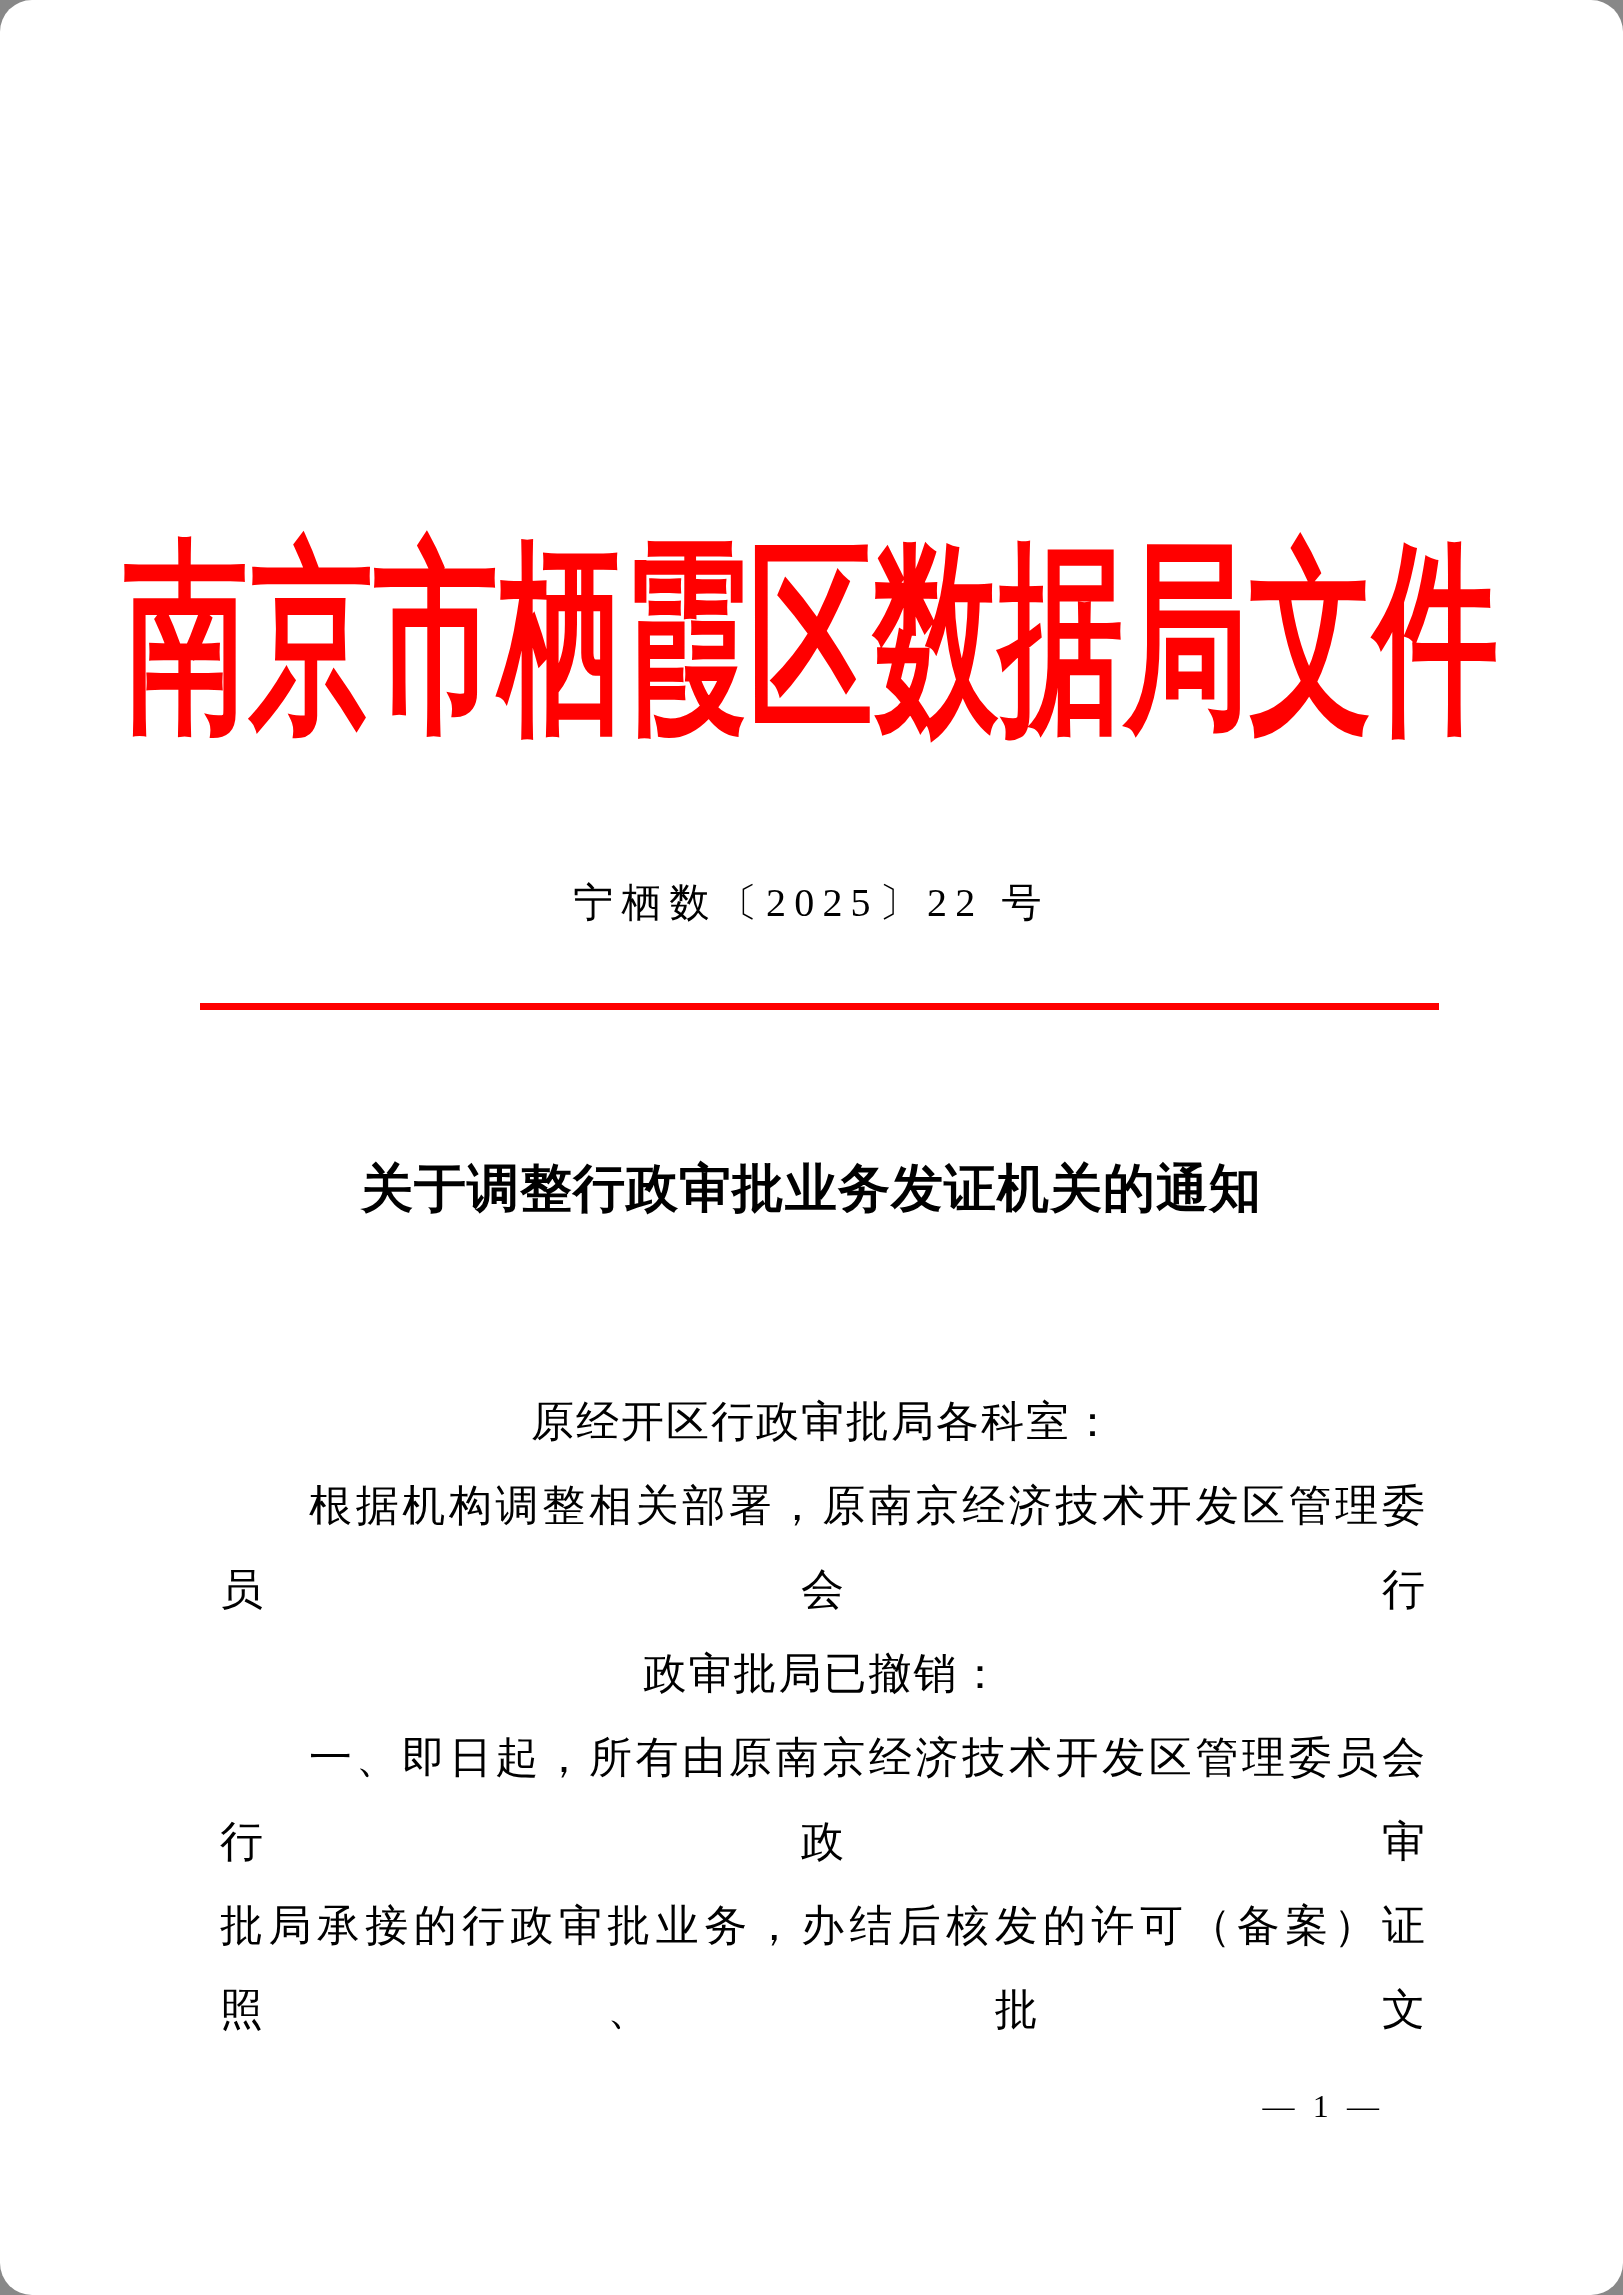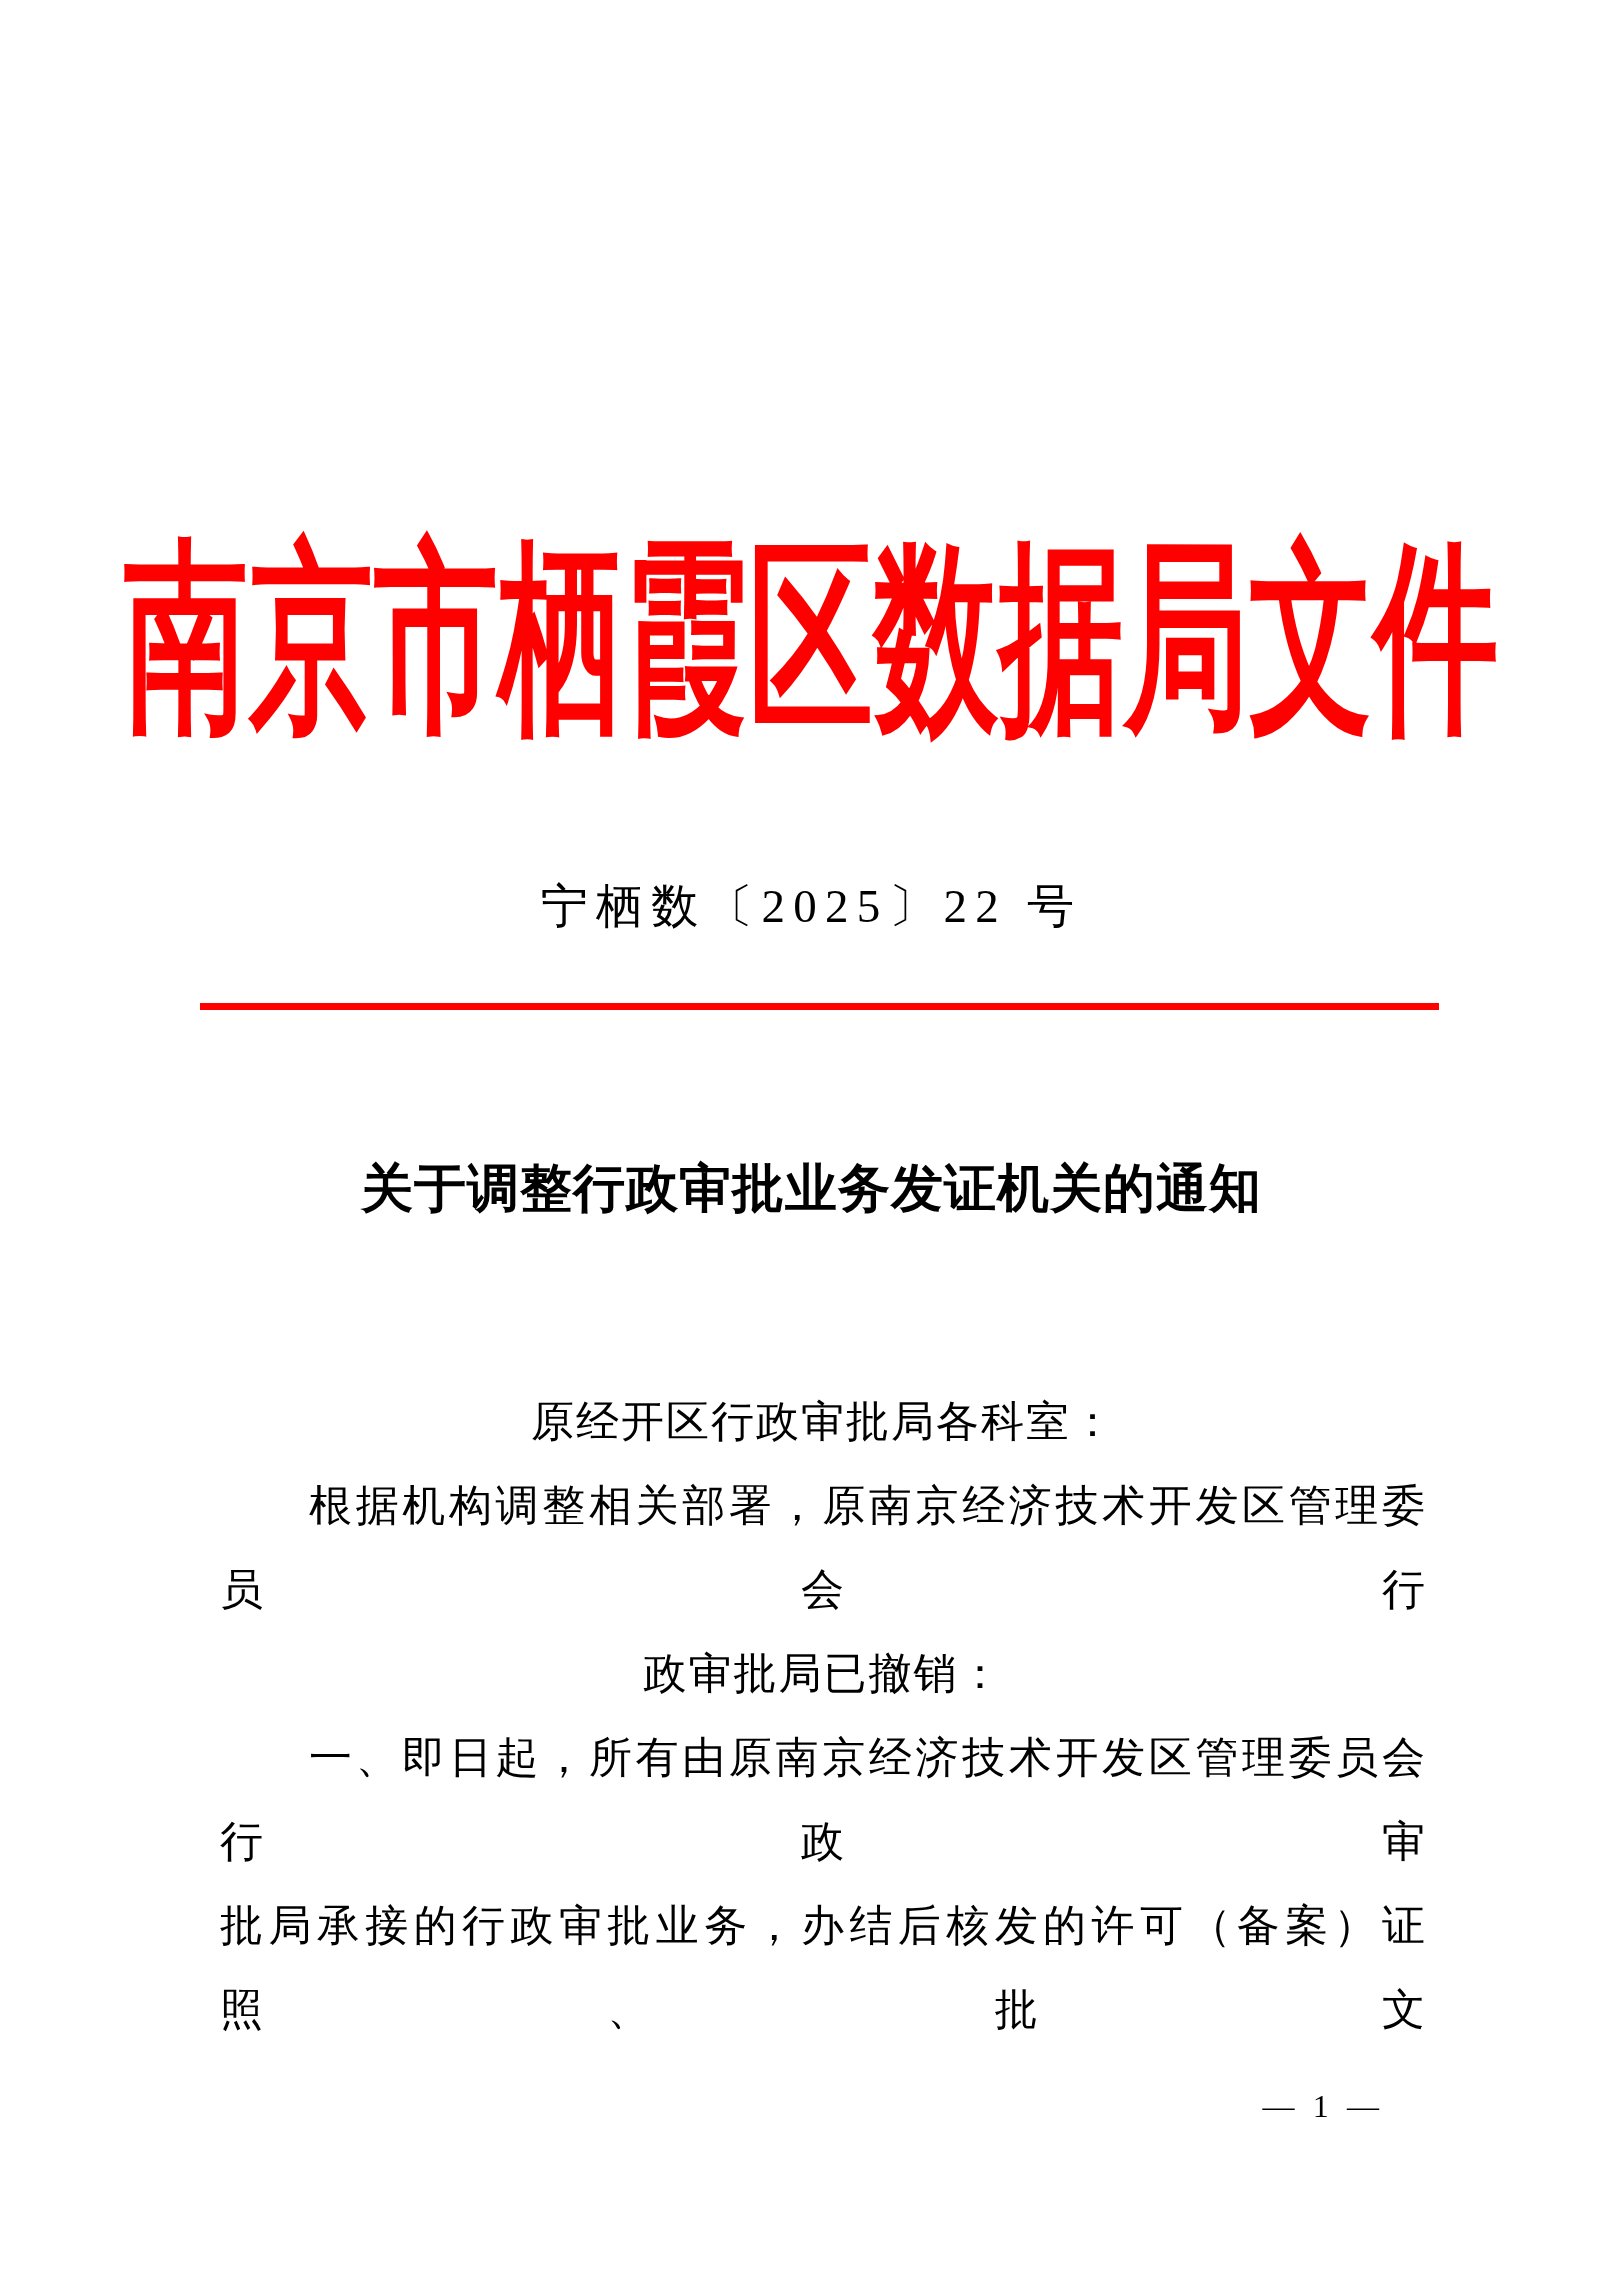--- a/index.html
+++ b/index.html
@@ -4,20 +4,21 @@
 <style>
   html, body { margin: 0; padding: 0; background: #888; }
   .page {
     position: relative;
     width: 1623px;
     height: 2295px;
     background: #ffffff;
     overflow: hidden;
     color: #000;
     font-family: "Liberation Serif", "DejaVu Serif", serif;
+    border-radius: 32px;
   }
 
   
   .agency-banner {
     position: absolute;
     top: 538px;
     left: 0;
     width: 100%;
     text-align: center;
     font-size: 124px;
@@ -30,21 +31,21 @@
     transform-origin: center top;
   }
 
   
   .doc-number {
     position: absolute;
     top: 883px;
     left: 0;
     width: 100%;
     text-align: center;
-    font-size: 47px;
+    font-size: 40px;
     line-height: 1;
     letter-spacing: 8.2px;
     white-space: nowrap;
   }
 
   
   .red-separator {
     position: absolute;
     top: 1003px;
     left: 200px;

